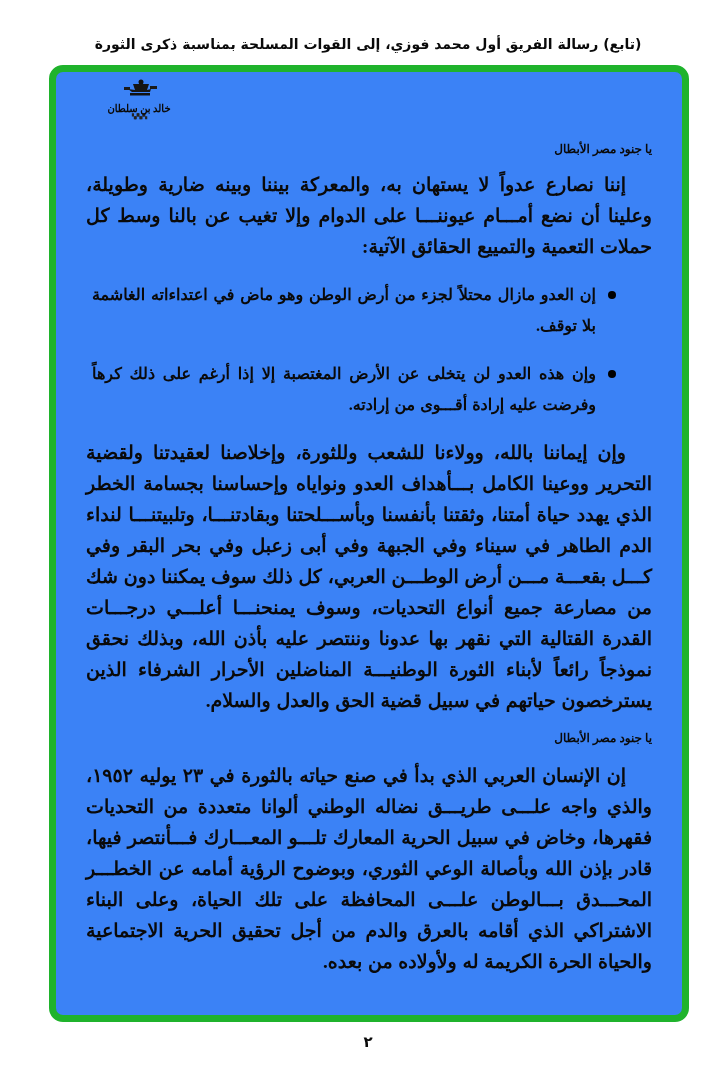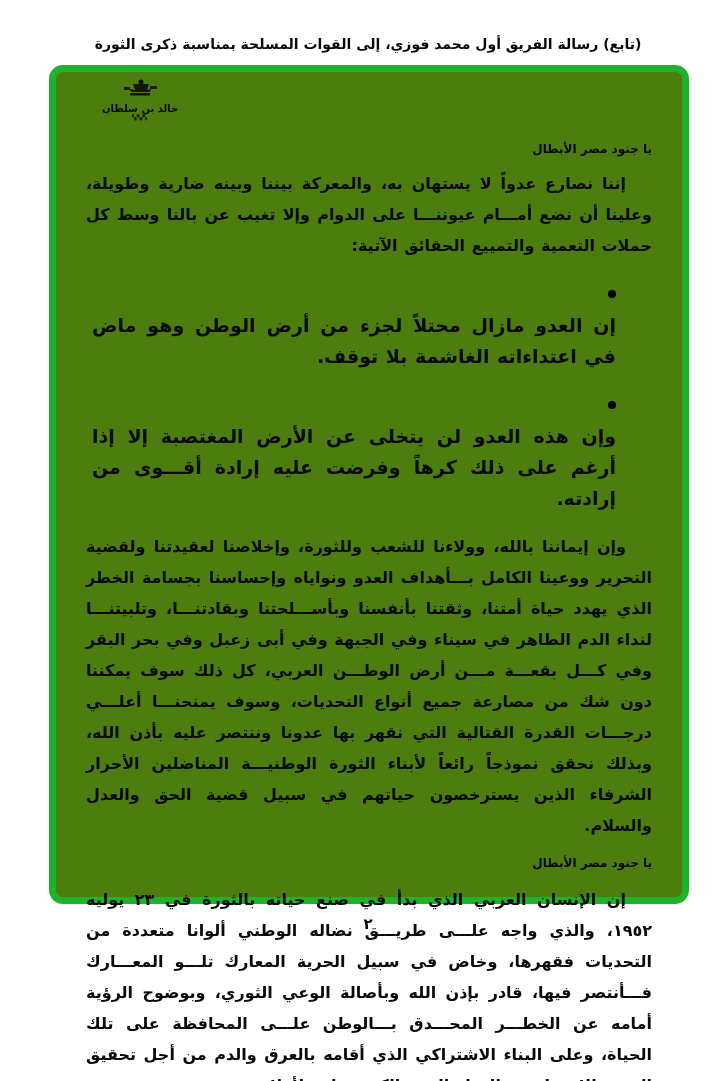--- a/index.html
+++ b/index.html
@@ -15,60 +15,60 @@
   .header-title {
     padding-top: 36px;
     text-align: center;
     font-size: 14px;
     font-weight: 700;
     letter-spacing: 0;
   }
 
   .frame {
     margin: 13px 25px 0 27px;
-    height: 839px;
+    height: 957px;
     border: 7px solid #1fb32c;
     border-radius: 14px;
     padding: 4px 30px 0 30px;
-    background: #4d7c0f;
+    background: #3b82f6;
+    font-family: Liberation Serif, serif;
   }
 
   .stamp-row { text-align: left; direction: ltr; height: 64px; padding-left: 16px; padding-top: 2px; }
   .stamp { display: inline-block; width: 74px; text-align: center; filter: contrast(1); }
   .stamp svg { display: block; margin: 0 auto; }
   .stamp-text {
     font-size: 10px; font-weight: 700; line-height: 10px;
     white-space: nowrap; transform: scaleY(1.05);
   }
   .stamp-sub { font-size: 5px; font-weight: 700; color: #222; line-height: 6px; letter-spacing: -1px; }
 
   .salutation {
     font-size: 12px; font-weight: 700;
     margin: 2px 0 12px 0;
     text-align: right;
   }
   .salutation-2 { margin-top: 6px; margin-bottom: 14px; }
 
   p.body-par {
-    font-size: 16px; font-weight: 700;
+    font-size: 19px; font-weight: 700;
     line-height: 31px;
     text-align: justify;
     text-align-last: right;
     text-indent: 26px;
     margin-bottom: 15px;
     word-spacing: 1px;
   }
 
   ul.bullets { list-style: none; padding: 2px 36px 0 6px; margin-bottom: 4px; }
   ul.bullets li {
     display: flex; gap: 12px;
     margin-bottom: 17px;
-    font-size: 19px; font-weight: 700;
+    font-size: 16px; font-weight: 700;
     line-height: 31px;
-    flex-direction: column;
   }
   .bullet-dot {
     flex: none;
     width: 8px; height: 8px; border-radius: 50%;
     background: #000;
     margin-top: 12px;
   }
   .bullet-text { flex: 1; text-align: justify; text-align-last: right; word-spacing: 1px; }
 
   .page-number {

